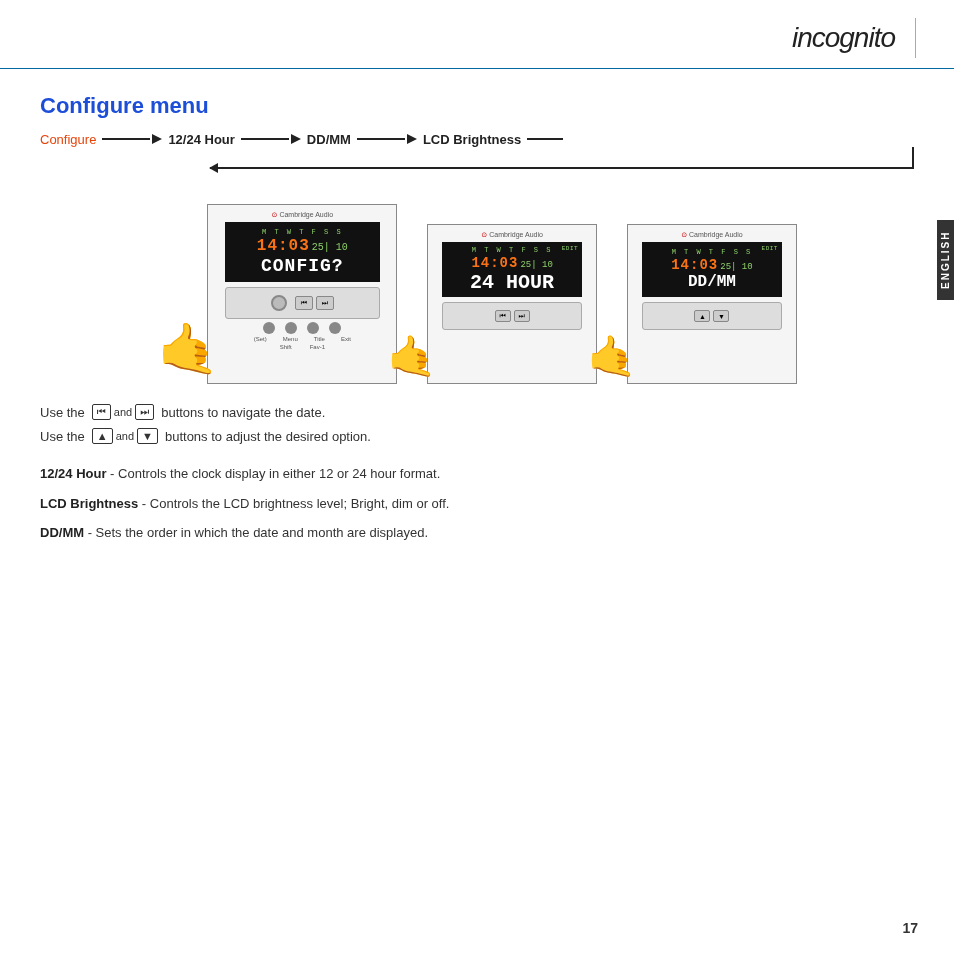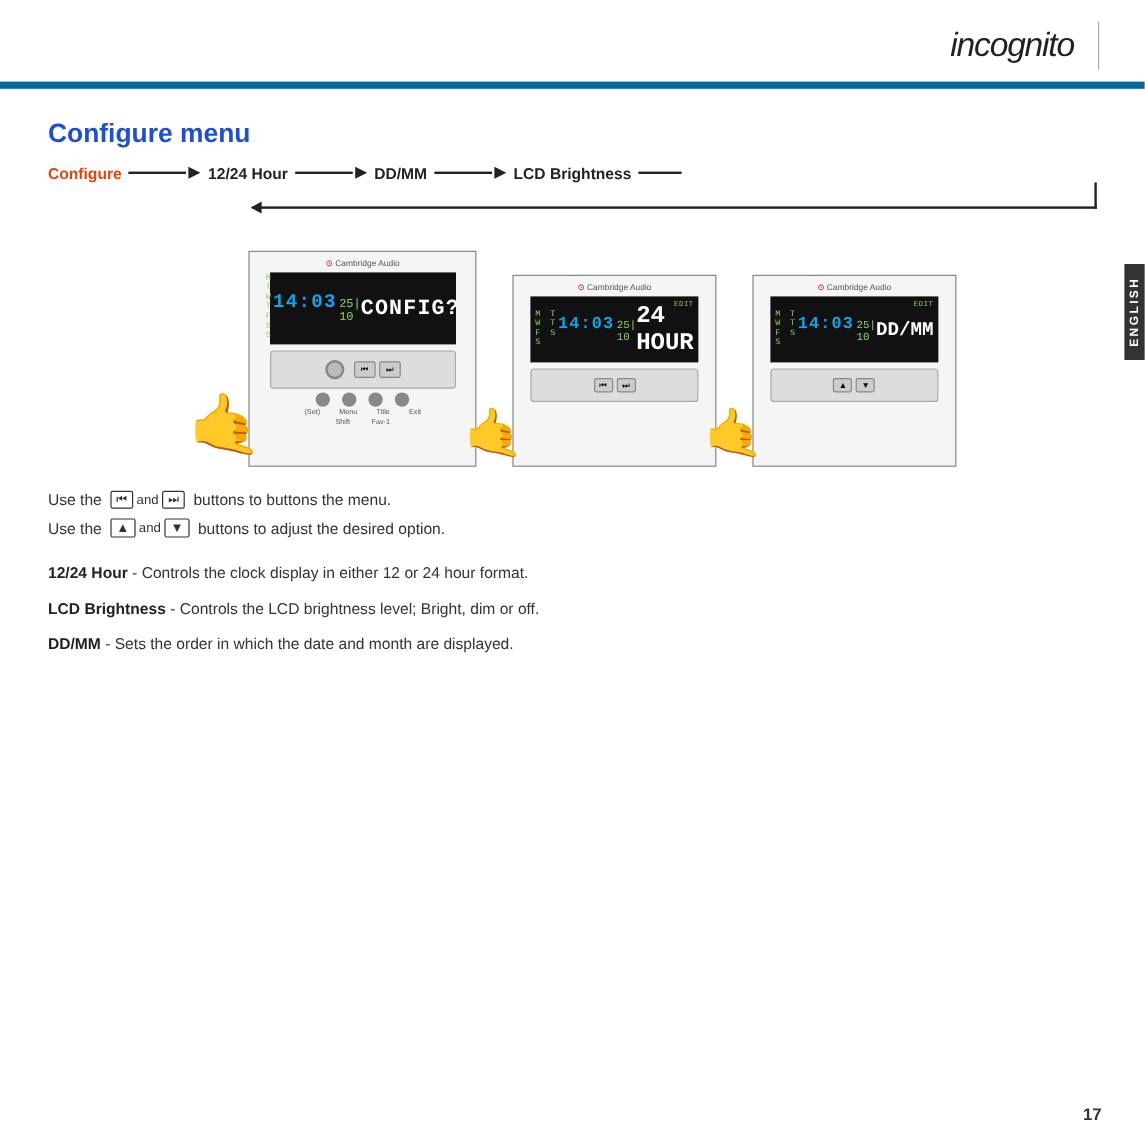--- a/index.html
+++ b/index.html
@@ -11,21 +11,21 @@
       position: relative;
       overflow: hidden;
     }
 
     
     .header {
       display: flex;
       justify-content: flex-end;
       align-items: center;
       padding: 18px 30px 10px 30px;
-      border-bottom: 6px solid #0369a1;
+      border-bottom: 1px solid #0369a1;
     }
     .header-brand {
       display: flex;
       align-items: center;
       gap: 12px;
     }
     .brand-incognito {
       font-size: 28px;
       font-style: italic;
       font-weight: 400;
@@ -81,21 +81,21 @@
       font-size: 13px;
       color: #333;
       margin-bottom: 20px;
     }
     .intro-text .set-italic {
       font-style: italic;
     }
 
     .nav-label {
       font-size: 13px;
-      font-weight: bold;
+      font-weight: normal;
       color: #e8440a;
     }
 
     .flow-item {
       font-size: 13px;
       font-weight: bold;
       color: #222;
     }
 
     
@@ -131,40 +131,40 @@
       text-align: center;
       margin-bottom: 3px;
     }
 
     .device-screen {
       width: 155px;
       height: 60px;
       background: #111;
       color: #8ecf6a;
       display: flex;
-      flex-direction: row;
+      flex-direction: column;
       align-items: center;
       justify-content: center;
       font-family: 'Courier New', monospace;
       font-size: 9px;
       padding: 4px;
       position: relative;
     }
 
     .screen-days {
       font-size: 7px;
       letter-spacing: 2px;
       color: #8ecf6a;
       margin-bottom: 2px;
     }
 
     .screen-time {
       font-size: 16px;
       font-weight: bold;
-      color: #0ea5e9;
+      color: #f97316;
       letter-spacing: 1px;
       line-height: 1;
     }
 
     .screen-display {
       font-size: 18px;
       font-weight: bold;
       color: #fff;
       letter-spacing: 1px;
       margin-top: 2px;
@@ -408,21 +408,21 @@
   </div>
 
   <div class="desc-section">
     <p class="desc-line">
       <span>Use the </span>
       <span style="display:inline-flex;align-items:center;gap:3px;margin:0 3px;">
         <span style="border:1.5px solid #333;padding:1px 4px;font-size:10px;border-radius:2px;">⏮</span>
         <span style="font-size:11px;color:#333;">and</span>
         <span style="border:1.5px solid #333;padding:1px 4px;font-size:10px;border-radius:2px;">⏭</span>
       </span>
-      <span> buttons to buttons the menu.</span>
+      <span> buttons to navigate the date.</span>
     </p>
     <p class="desc-line">
       <span>Use the </span>
       <span style="display:inline-flex;align-items:center;gap:3px;margin:0 3px;">
         <span style="border:1.5px solid #333;padding:1px 4px;font-size:11px;border-radius:2px;">▲</span>
         <span style="font-size:11px;color:#333;">and</span>
         <span style="border:1.5px solid #333;padding:1px 4px;font-size:11px;border-radius:2px;">▼</span>
       </span>
       <span> buttons to adjust the desired option.</span>
     </p>

